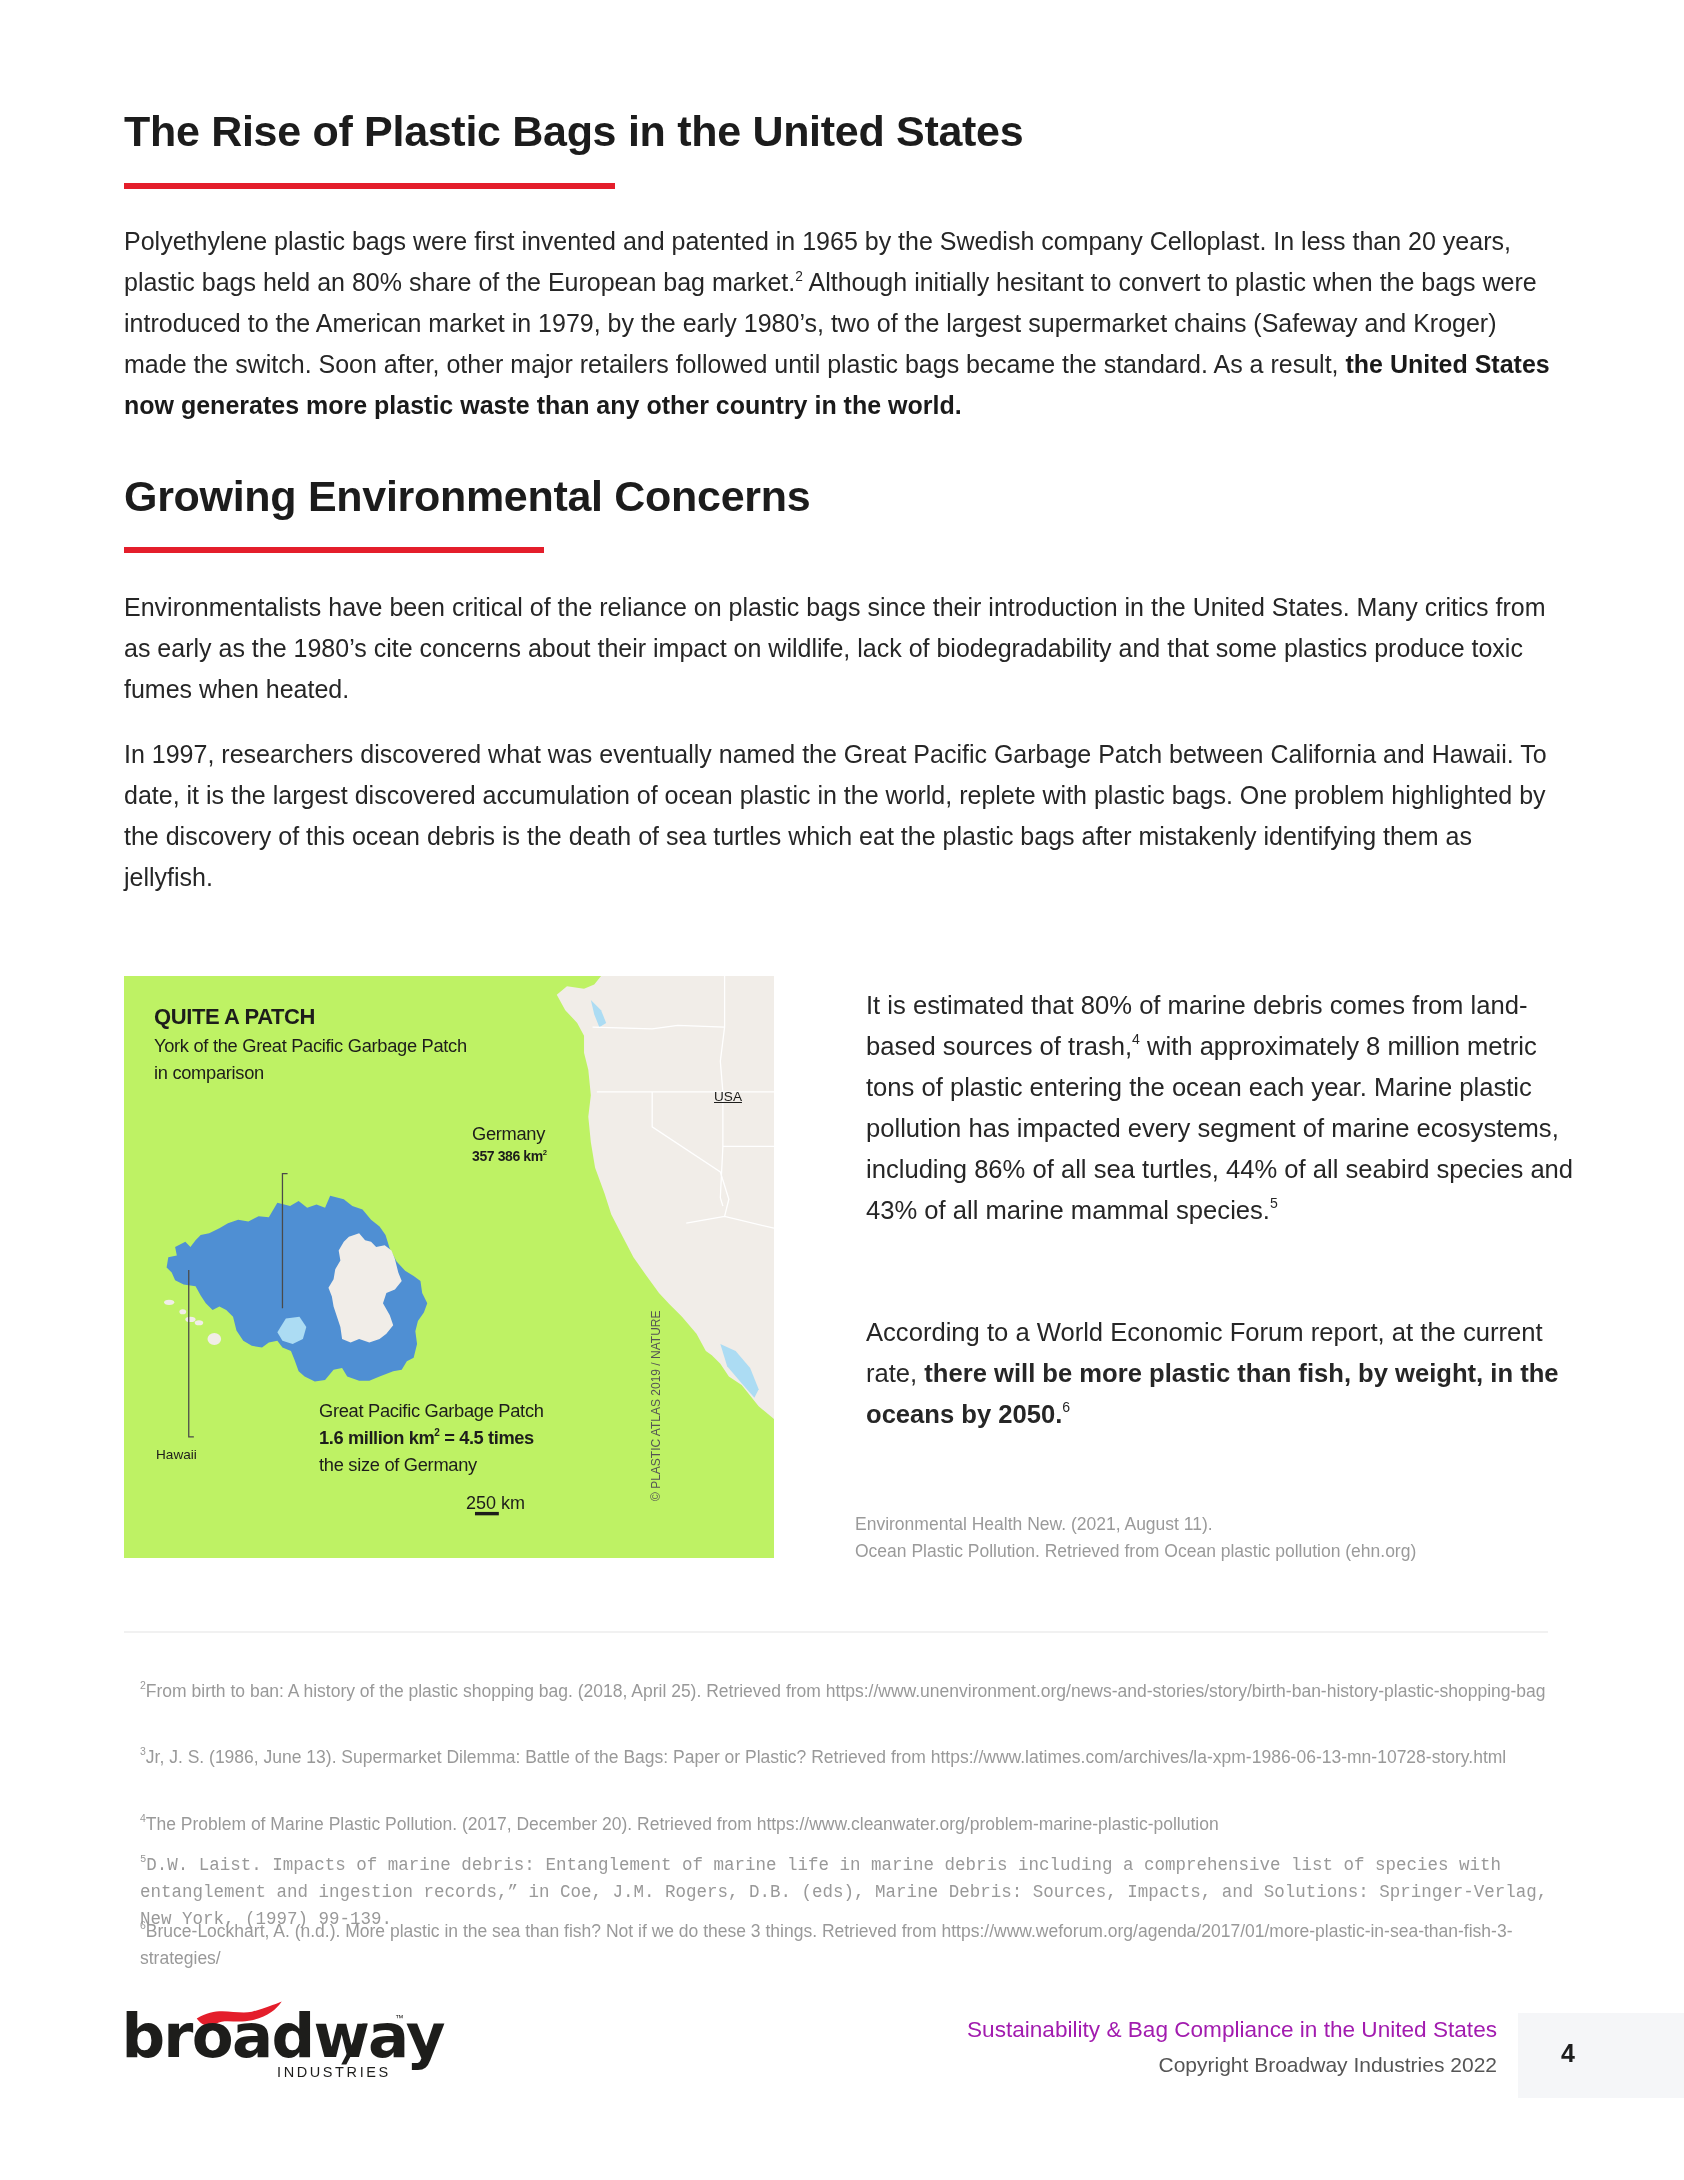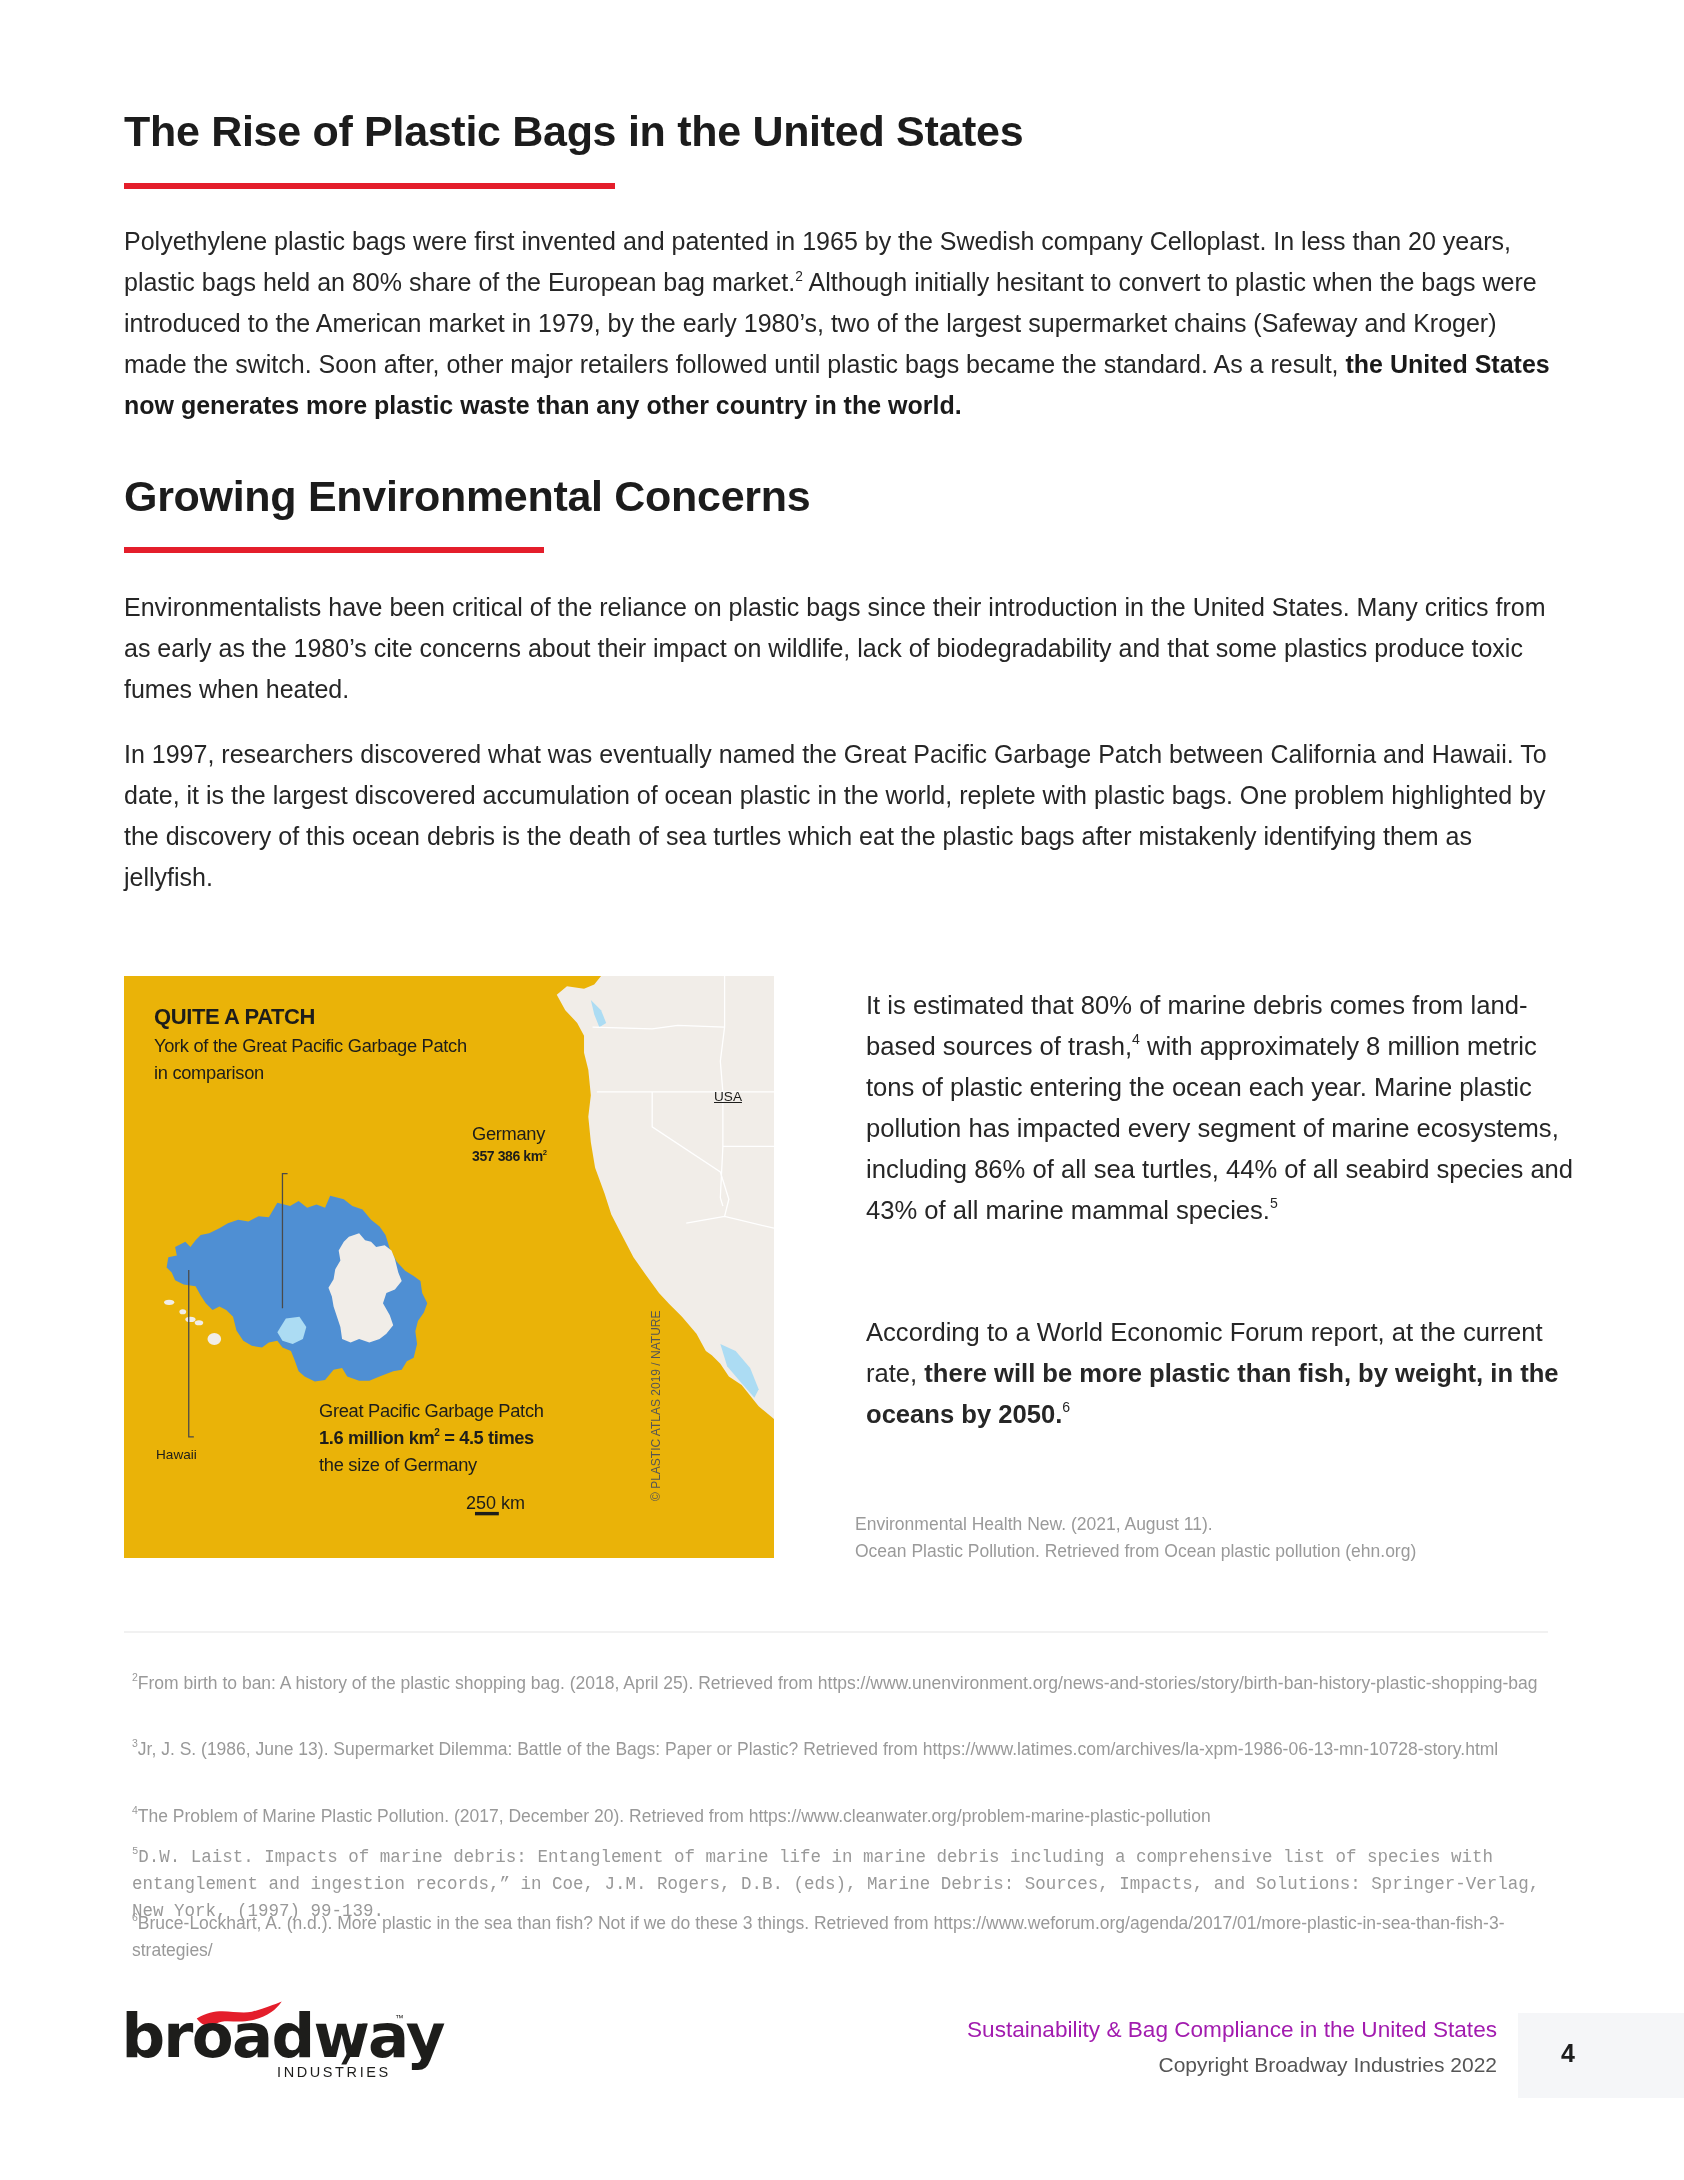--- a/index.html
+++ b/index.html
@@ -4,27 +4,27 @@
 <style>
   html, body { margin:0; padding:0; }
   body { width:1685px; height:2181px; background:#ffffff; position:relative; overflow:hidden;
          font-family:"Liberation Sans", "DejaVu Sans", sans-serif; color:#222222; }
   .abs { position:absolute; }
   .h1 { left:124px; font-size:43px; font-weight:bold; color:#1c1c1c; letter-spacing:-0.3px; white-space:nowrap; }
   .rule { left:124px; height:6px; background:#e41e2b; }
   .para { left:124px; width:1431px; font-size:25px; line-height:41px; color:#262626; margin:0; }
   .para b { font-weight:bold; color:#1a1a1a; }
   sup { font-size:0.55em; vertical-align:0.75em; line-height:0; }
-  .map { left:124px; top:976px; width:650px; height:582px; background:#eab308; overflow:hidden; }
+  .map { left:124px; top:976px; width:650px; height:582px; background:#bef264; overflow:hidden; }
   .map svg { position:absolute; left:0; top:0; }
   .mt { position:absolute; white-space:nowrap; color:#1d1d1b; font-family:"Liberation Sans", sans-serif; }
   .rcol { left:850px; width:716px; font-size:25.6px; line-height:41px; color:#262626; margin:16px; }
   .src { left:850px; width:698px; font-size:17.5px; line-height:27px; color:#9a9a9a; margin:5px; }
   .divider { left:124px; top:1631px; width:1424px; height:1.7px; background:#f1f1f1; }
-  .fn { left:124px; width:1431px; font-size:17.5px; line-height:27px; color:#999999; margin:8px; }
+  .fn { left:124px; width:1431px; font-size:17.5px; line-height:27px; color:#999999; margin:16px; }
   .fn sup { font-size:0.6em; }
   .footer-title { right:188px; top:2017px; font-size:22.6px; color:#a21caf; white-space:nowrap; }
   .footer-copy { right:188px; top:2053px; font-size:21px; color:#555555; white-space:nowrap; }
   .pagebox { left:1518px; top:2013px; width:167px; height:85px; background:#f5f6f8; }
   .pagenum { position:absolute; left:43px; top:25.6px; font-size:25px; font-weight:bold; color:#1e1e1e; }
 </style>
 </head>
 <body>
 
 <div class="abs h1" style="top:107px;">The Rise of Plastic Bags in the United States</div>

